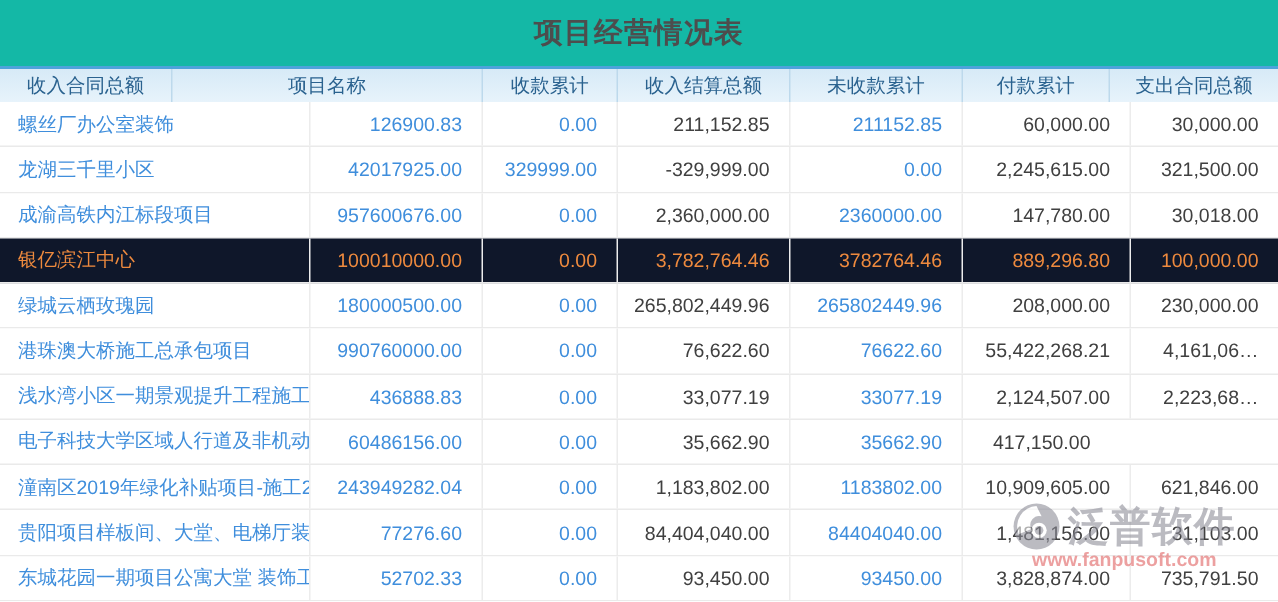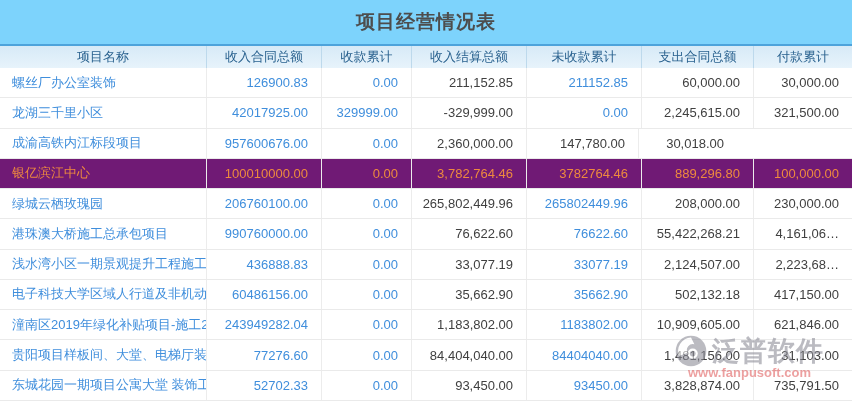--- a/index.html
+++ b/index.html
@@ -1,33 +1,33 @@
 <!DOCTYPE html>
 <html><head>
 <meta charset="utf-8">
 <style>
   * { margin:0; padding:0; box-sizing:border-box; }
   html,body { width:852px; height:401px; background:#ffffff; overflow:hidden;
     font-family:"Liberation Sans","DejaVu Sans",sans-serif; }
   .page { position:relative; width:852px; height:401px; overflow:hidden; background:#fff; }
 
-  .title-bar { height:44px; display:flex; align-items:center; justify-content:center; background:#7dd3fc; }
+  .title-bar { height:44px; display:flex; align-items:center; justify-content:center; background:#14b8a6; }
   .title-bar h1 { font-size:19px; font-weight:bold; color:#4d4d4d; letter-spacing:1px; }
 
   .tbl { width:852px; }
   .thead { display:flex; height:24px; border-top:2px solid #4da3db;
     background:linear-gradient(180deg,#d7eaf7 0%,#e7f3fb 100%); }
   .th { display:flex; align-items:center; justify-content:center;
     font-size:13px; color:#2a628f; font-weight:normal;
     border-right:1px solid #bdd9ec; height:100%; }
   .th:last-child { border-right:none; }
 
   .tbody { }
   .tr { display:flex; height:30.28px; background:#fff; border-bottom:1px solid #eaeaea; }
-  .tr.hl { background:#701a75;align-items:center; }
+  .tr.hl { background:#0f172a;align-items:center; }
   .td { display:flex; align-items:center; font-size:13px; color:#404040;
     border-right:1px solid #ececec; height:100%; overflow:hidden; white-space:nowrap; }
   .td:last-child { border-right:none; }
   .td.name { justify-content:flex-start; padding-left:12px; }
   .td.num  { justify-content:flex-end; padding-right:13px; }
   .c-blue { color:#3f8edc; }
   .c-dark { color:#404040; }
   .tr.hl .c-blue, .tr.hl .c-dark, .tr.hl .name-link { color:#ee8a3e !important; }
   .name-link { color:#3f8edc; cursor:pointer; }
 
@@ -42,27 +42,27 @@
 <body>
 
 <div class="page">
 
   <div class="title-bar">
     <h1>项目经营情况表</h1>
   </div>
 
   <div class="tbl">
     <div class="thead" id="thead">
+        <div class="th" style="width: 115px;">收入合同总额</div>
         <div class="th" style="width: 207px;">项目名称</div>
-        <div class="th" style="width: 115px;">收入合同总额</div>
         <div class="th" style="width: 90px;">收款累计</div>
         <div class="th" style="width: 115px;">收入结算总额</div>
         <div class="th" style="width: 115px;">未收款累计</div>
+        <div class="th" style="width: 98px;">付款累计</div>
         <div class="th" style="width: 112px;">支出合同总额</div>
-        <div class="th" style="width: 98px;">付款累计</div>
       </div>
     <div class="tbody" id="tbody">
         <div class="tr">
           <div class="td name" style="width: 207px;">
             <span class="name-link">螺丝厂办公室装饰</span>
           </div>
           <div class="td num c-blue" style="width: 115px;">126900.83</div>
           <div class="td num c-blue" style="width: 90px;">0.00</div>
           <div class="td num c-dark" style="width: 115px;">211,152.85</div>
           <div class="td num c-blue" style="width: 115px;">211152.85</div>
@@ -80,39 +80,40 @@
           <div class="td num c-dark" style="width: 112px;">2,245,615.00</div>
           <div class="td num c-dark" style="width: 98px;">321,500.00</div>
         </div>
         <div class="tr">
           <div class="td name" style="width: 207px;">
             <span class="name-link">成渝高铁内江标段项目</span>
           </div>
           <div class="td num c-blue" style="width: 115px;">957600676.00</div>
           <div class="td num c-blue" style="width: 90px;">0.00</div>
           <div class="td num c-dark" style="width: 115px;">2,360,000.00</div>
+          <div class="td num c-blue" style="width: 115px;">2360000.00</div>
           <div class="td num c-dark" style="width: 112px;">147,780.00</div>
           <div class="td num c-dark" style="width: 98px;">30,018.00</div>
         </div>
         <div class="tr hl">
           <div class="td name" style="width: 207px;">
             <span class="name-link">银亿滨江中心</span>
           </div>
           <div class="td num c-blue" style="width: 115px;">100010000.00</div>
           <div class="td num c-blue" style="width: 90px;">0.00</div>
           <div class="td num c-dark" style="width: 115px;">3,782,764.46</div>
           <div class="td num c-blue" style="width: 115px;">3782764.46</div>
           <div class="td num c-dark" style="width: 112px;">889,296.80</div>
           <div class="td num c-dark" style="width: 98px;">100,000.00</div>
         </div>
         <div class="tr">
           <div class="td name" style="width: 207px;">
             <span class="name-link">绿城云栖玫瑰园</span>
           </div>
-          <div class="td num c-blue" style="width: 115px;">206760100.00</div>
+          <div class="td num c-blue" style="width: 115px;">180000500.00</div>
           <div class="td num c-blue" style="width: 90px;">0.00</div>
           <div class="td num c-dark" style="width: 115px;">265,802,449.96</div>
           <div class="td num c-blue" style="width: 115px;">265802449.96</div>
           <div class="td num c-dark" style="width: 112px;">208,000.00</div>
           <div class="td num c-dark" style="width: 98px;">230,000.00</div>
         </div>
         <div class="tr">
           <div class="td name" style="width: 207px;">
             <span class="name-link">港珠澳大桥施工总承包项目</span>
           </div>
@@ -135,21 +136,20 @@
           <div class="td num c-dark" style="width: 98px;">2,223,68…</div>
         </div>
         <div class="tr">
           <div class="td name" style="width: 207px;">
             <span class="name-link">电子科技大学区域人行道及非机动</span>
           </div>
           <div class="td num c-blue" style="width: 115px;">60486156.00</div>
           <div class="td num c-blue" style="width: 90px;">0.00</div>
           <div class="td num c-dark" style="width: 115px;">35,662.90</div>
           <div class="td num c-blue" style="width: 115px;">35662.90</div>
-          <div class="td num c-dark" style="width: 112px;">502,132.18</div>
           <div class="td num c-dark" style="width: 98px;">417,150.00</div>
         </div>
         <div class="tr">
           <div class="td name" style="width: 207px;">
             <span class="name-link">潼南区2019年绿化补贴项目-施工2</span>
           </div>
           <div class="td num c-blue" style="width: 115px;">243949282.04</div>
           <div class="td num c-blue" style="width: 90px;">0.00</div>
           <div class="td num c-dark" style="width: 115px;">1,183,802.00</div>
           <div class="td num c-blue" style="width: 115px;">1183802.00</div>

